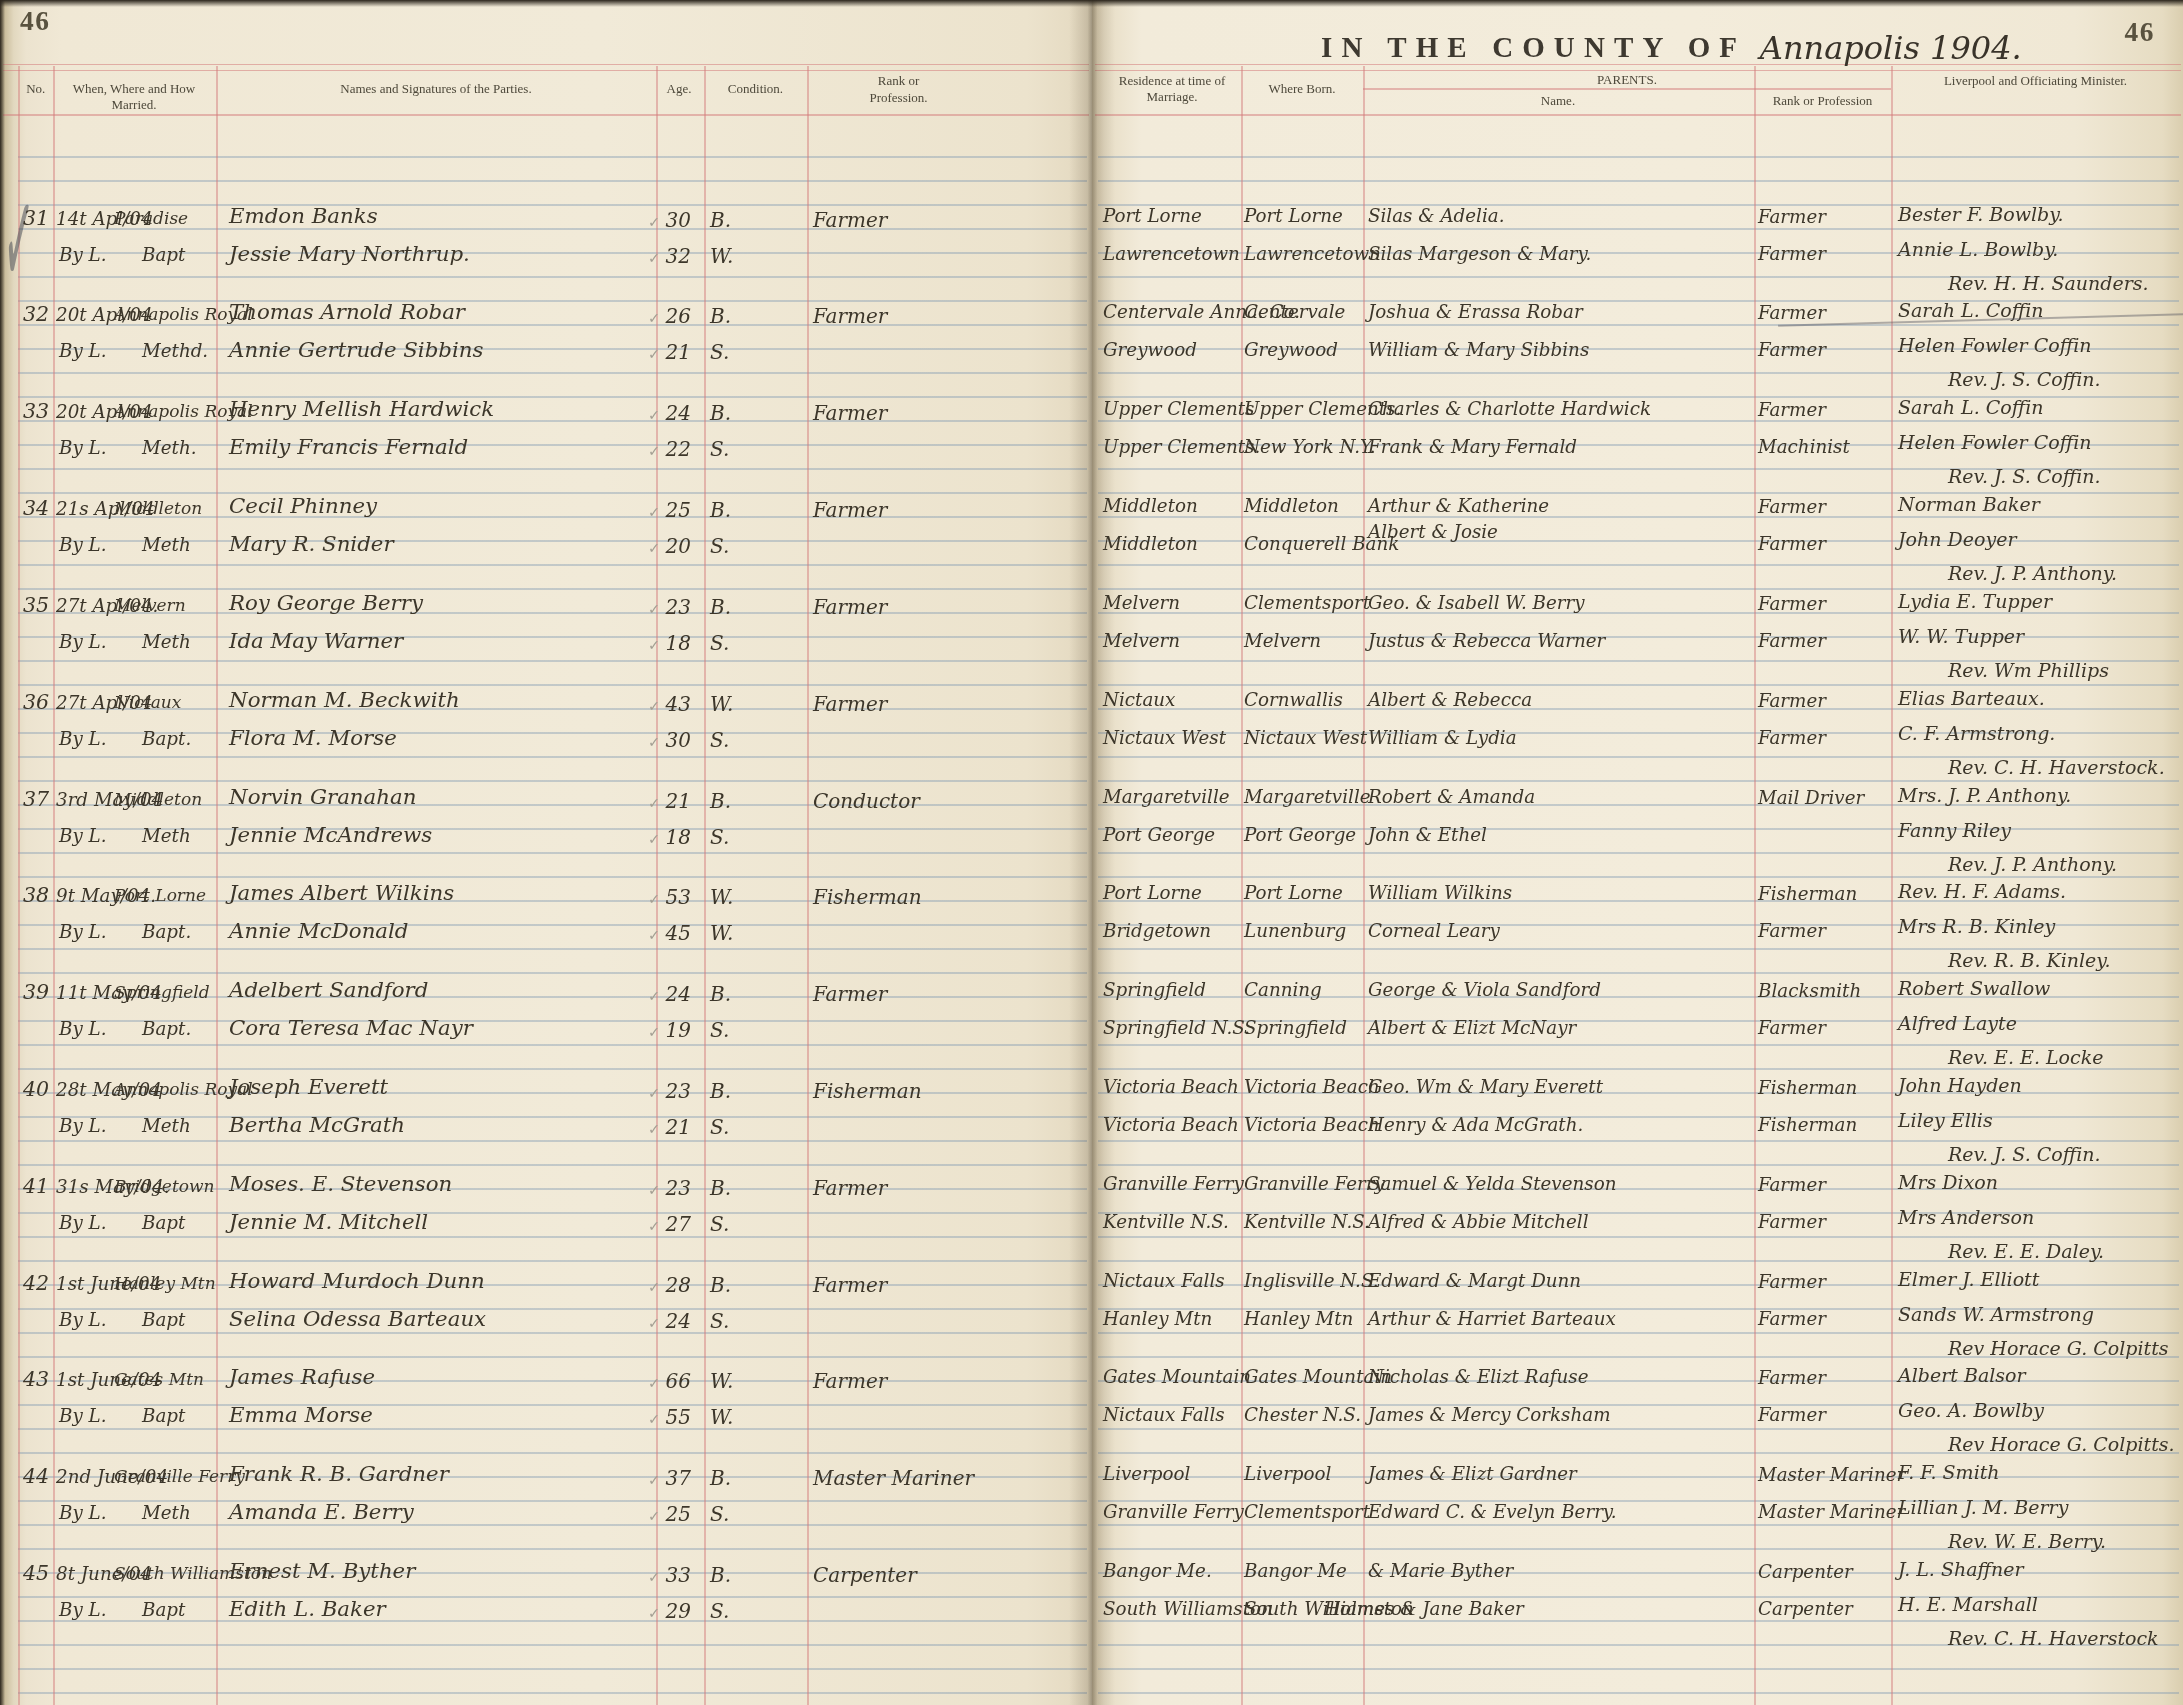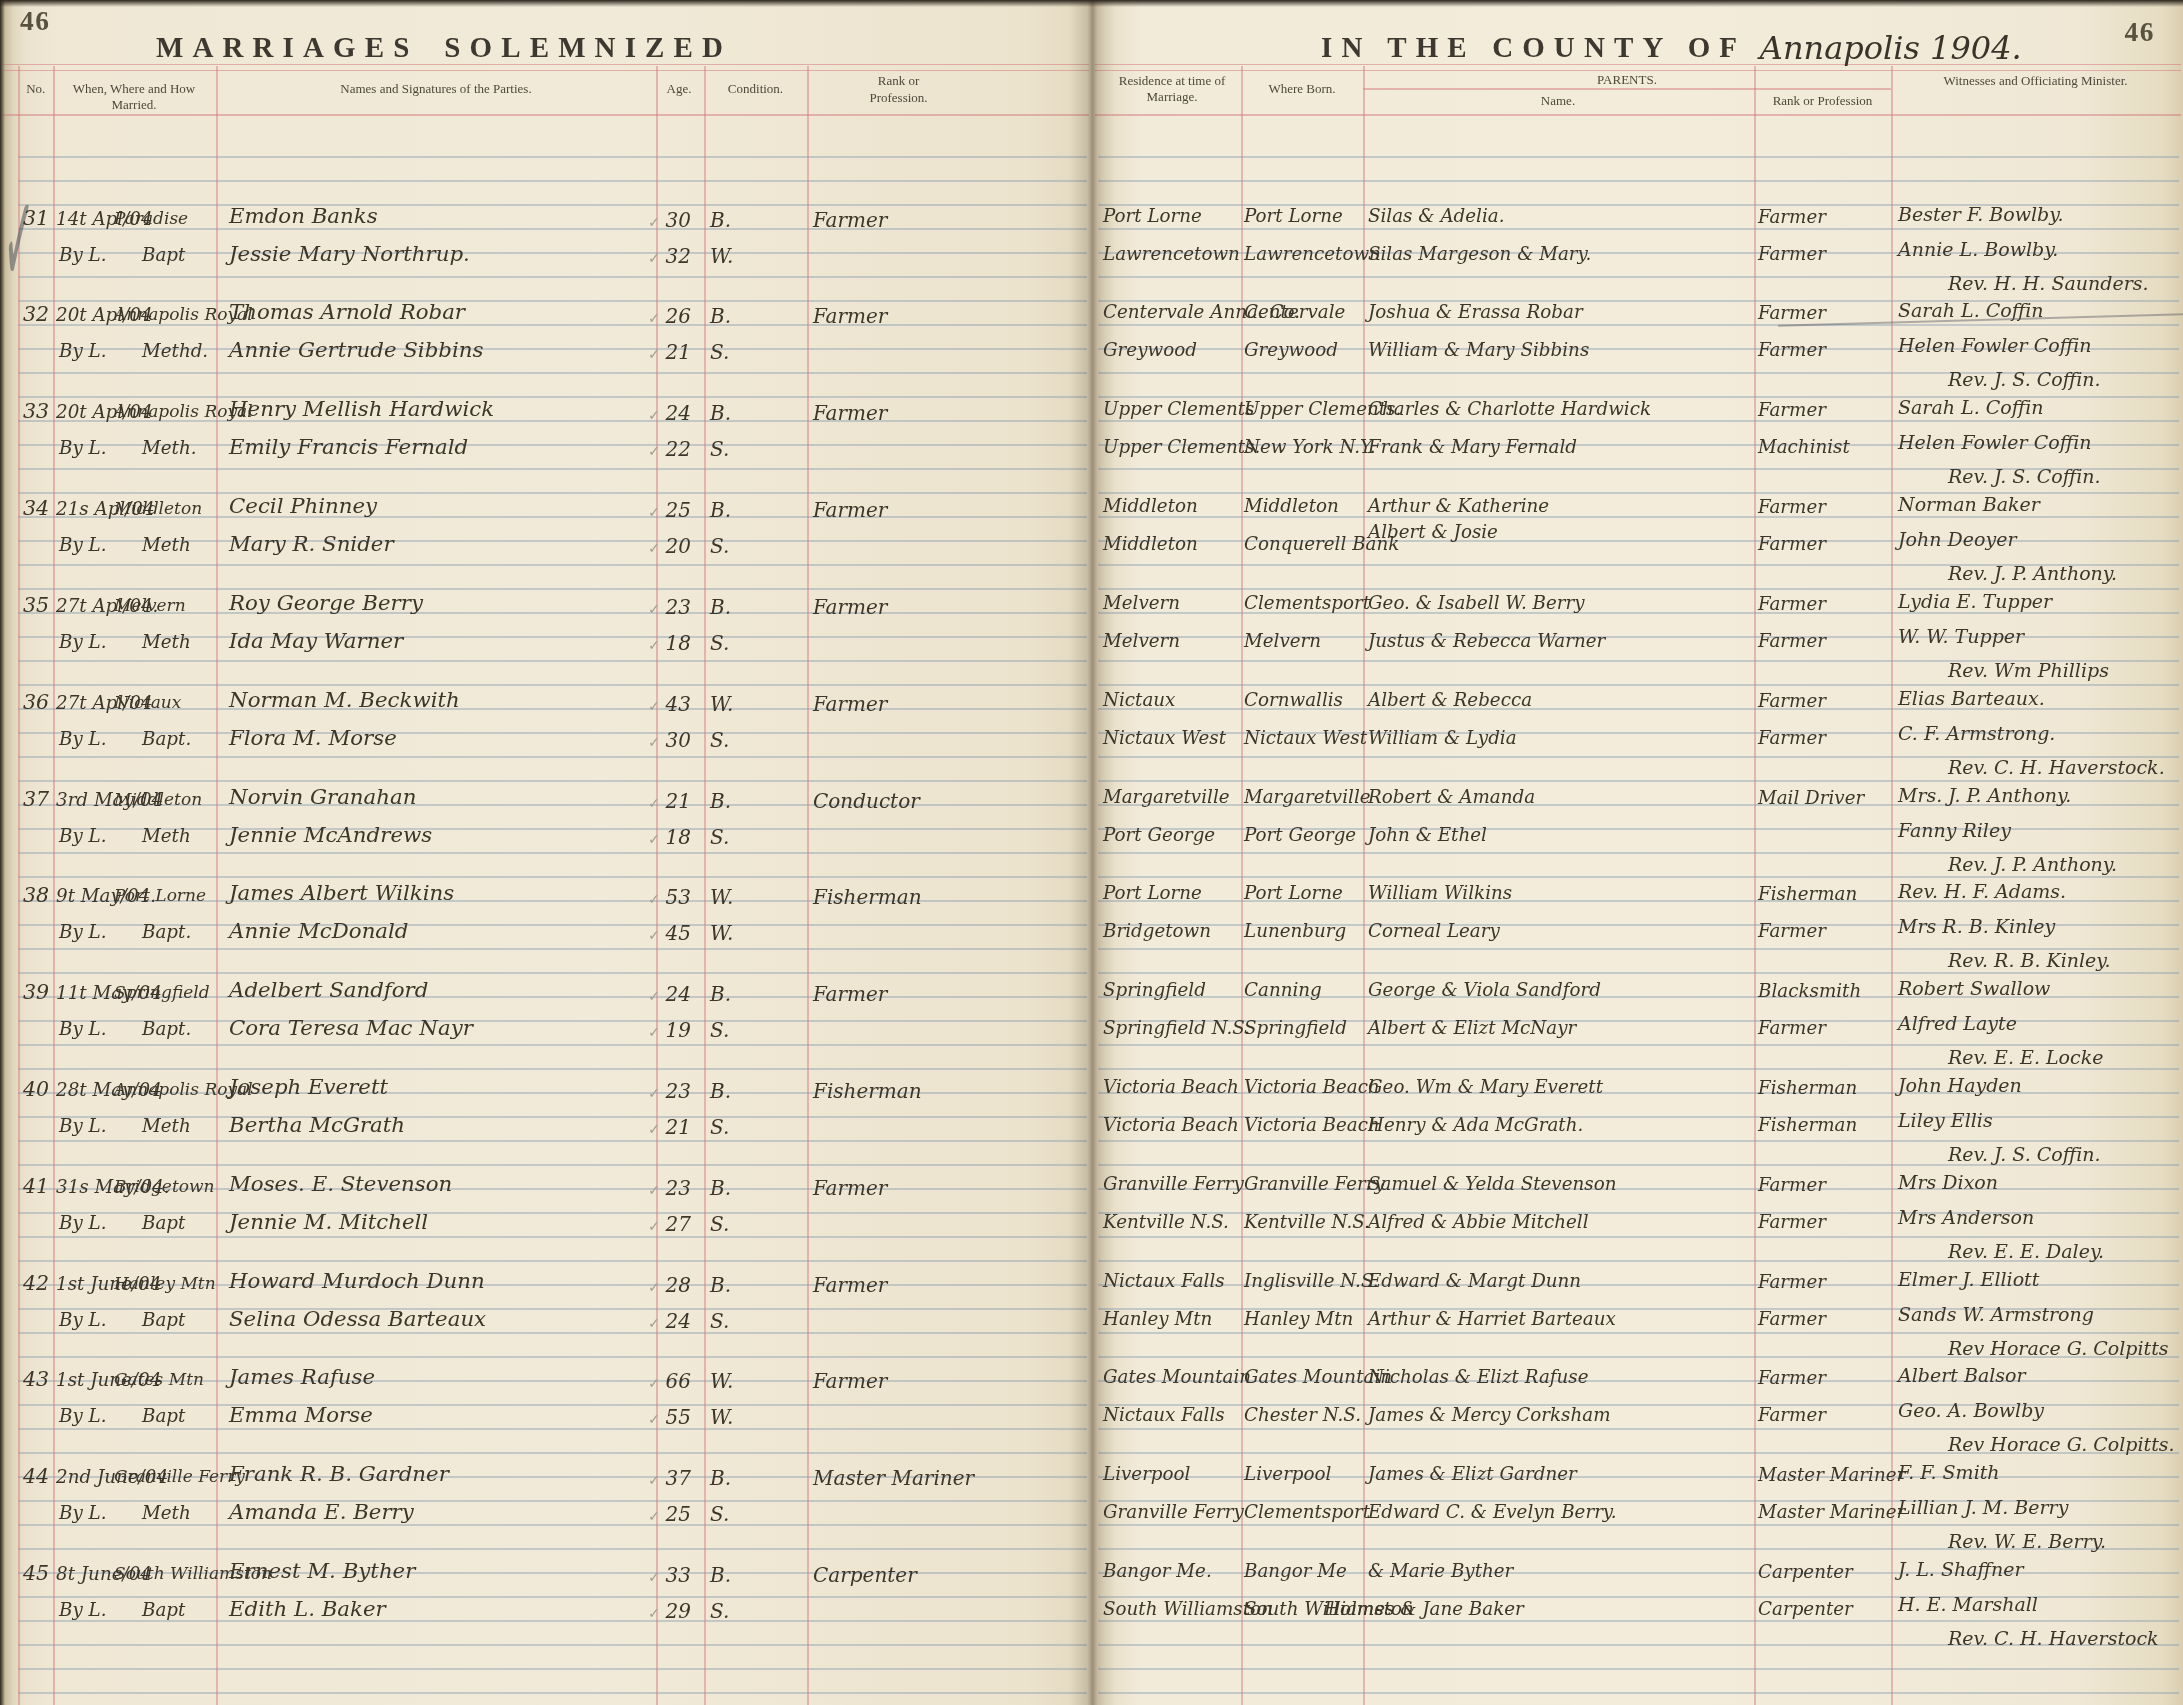--- a/index.html
+++ b/index.html
@@ -72,23 +72,20 @@
     <div class="hline-headbottom"></div>
     <div class="vline" style="left:18.3px"></div>
     <div class="vline" style="left:53px"></div>
     <div class="vline" style="left:216px"></div>
     <div class="vline" style="left:656px"></div>
     <div class="vline" style="left:704px"></div>
     <div class="vline" style="left:807px"></div>
 
     <div class="pageno" style="left:20px;top:6.1px">46</div>
 
-    <div class="title" style="left:156px;top:30.5px">
-      <span>MARRIAGES</span><span class="gap"></span><span>SOLEMNIZED</span>
-    </div>
 
     <div class="ph" style="left:18.3px;top:81px;width:35px">No.</div>
     <div class="ph" style="left:53px;top:81px;width:162px">When, Where and How Married.</div>
     <div class="ph" style="left:216px;top:81px;width:440px">Names and Signatures of the Parties.</div>
     <div class="ph" style="left:654px;top:81px;width:50px">Age.</div>
     <div class="ph" style="left:704px;top:81px;width:103px">Condition.</div>
     <div class="ph" style="left:807px;top:73px;width:183px">Rank or</div>
     <div class="ph" style="left:807px;top:90px;width:183px">Profession.</div>
   </div>
 
@@ -106,21 +103,21 @@
 
     <div class="title" style="left:229px;top:27.4px">
       <span>IN THE COUNTY OF</span><span class="title-hw">Annapolis 1904.</span>
     </div>
 
     <div class="ph" style="left:10px;top:73px;width:140px">Residence at time of Marriage.</div>
     <div class="ph" style="left:149px;top:81px;width:122px">Where Born.</div>
     <div class="ph" style="left:271px;top:72px;width:528px">PARENTS.</div>
     <div class="ph" style="left:271px;top:93px;width:390px">Name.</div>
     <div class="ph" style="left:662px;top:93px;width:137px">Rank or Profession</div>
-    <div class="ph" style="left:801px;top:73px;width:285px">Witnesses and Officiating Minister.</div>
+    <div class="ph" style="left:801px;top:73px;width:285px">Liverpool and Officiating Minister.</div>
 
     <div class="stray" style="left:686px;top:319px;width:406px"></div>
   </div>
 
   <div class="gutter"></div>
   <div class="book-top"></div>
   <div class="book-left"></div>
 
   <div id="entries" style="position:absolute;inset:0;z-index:4">
   <div class="entry" style="top: 197px;">

